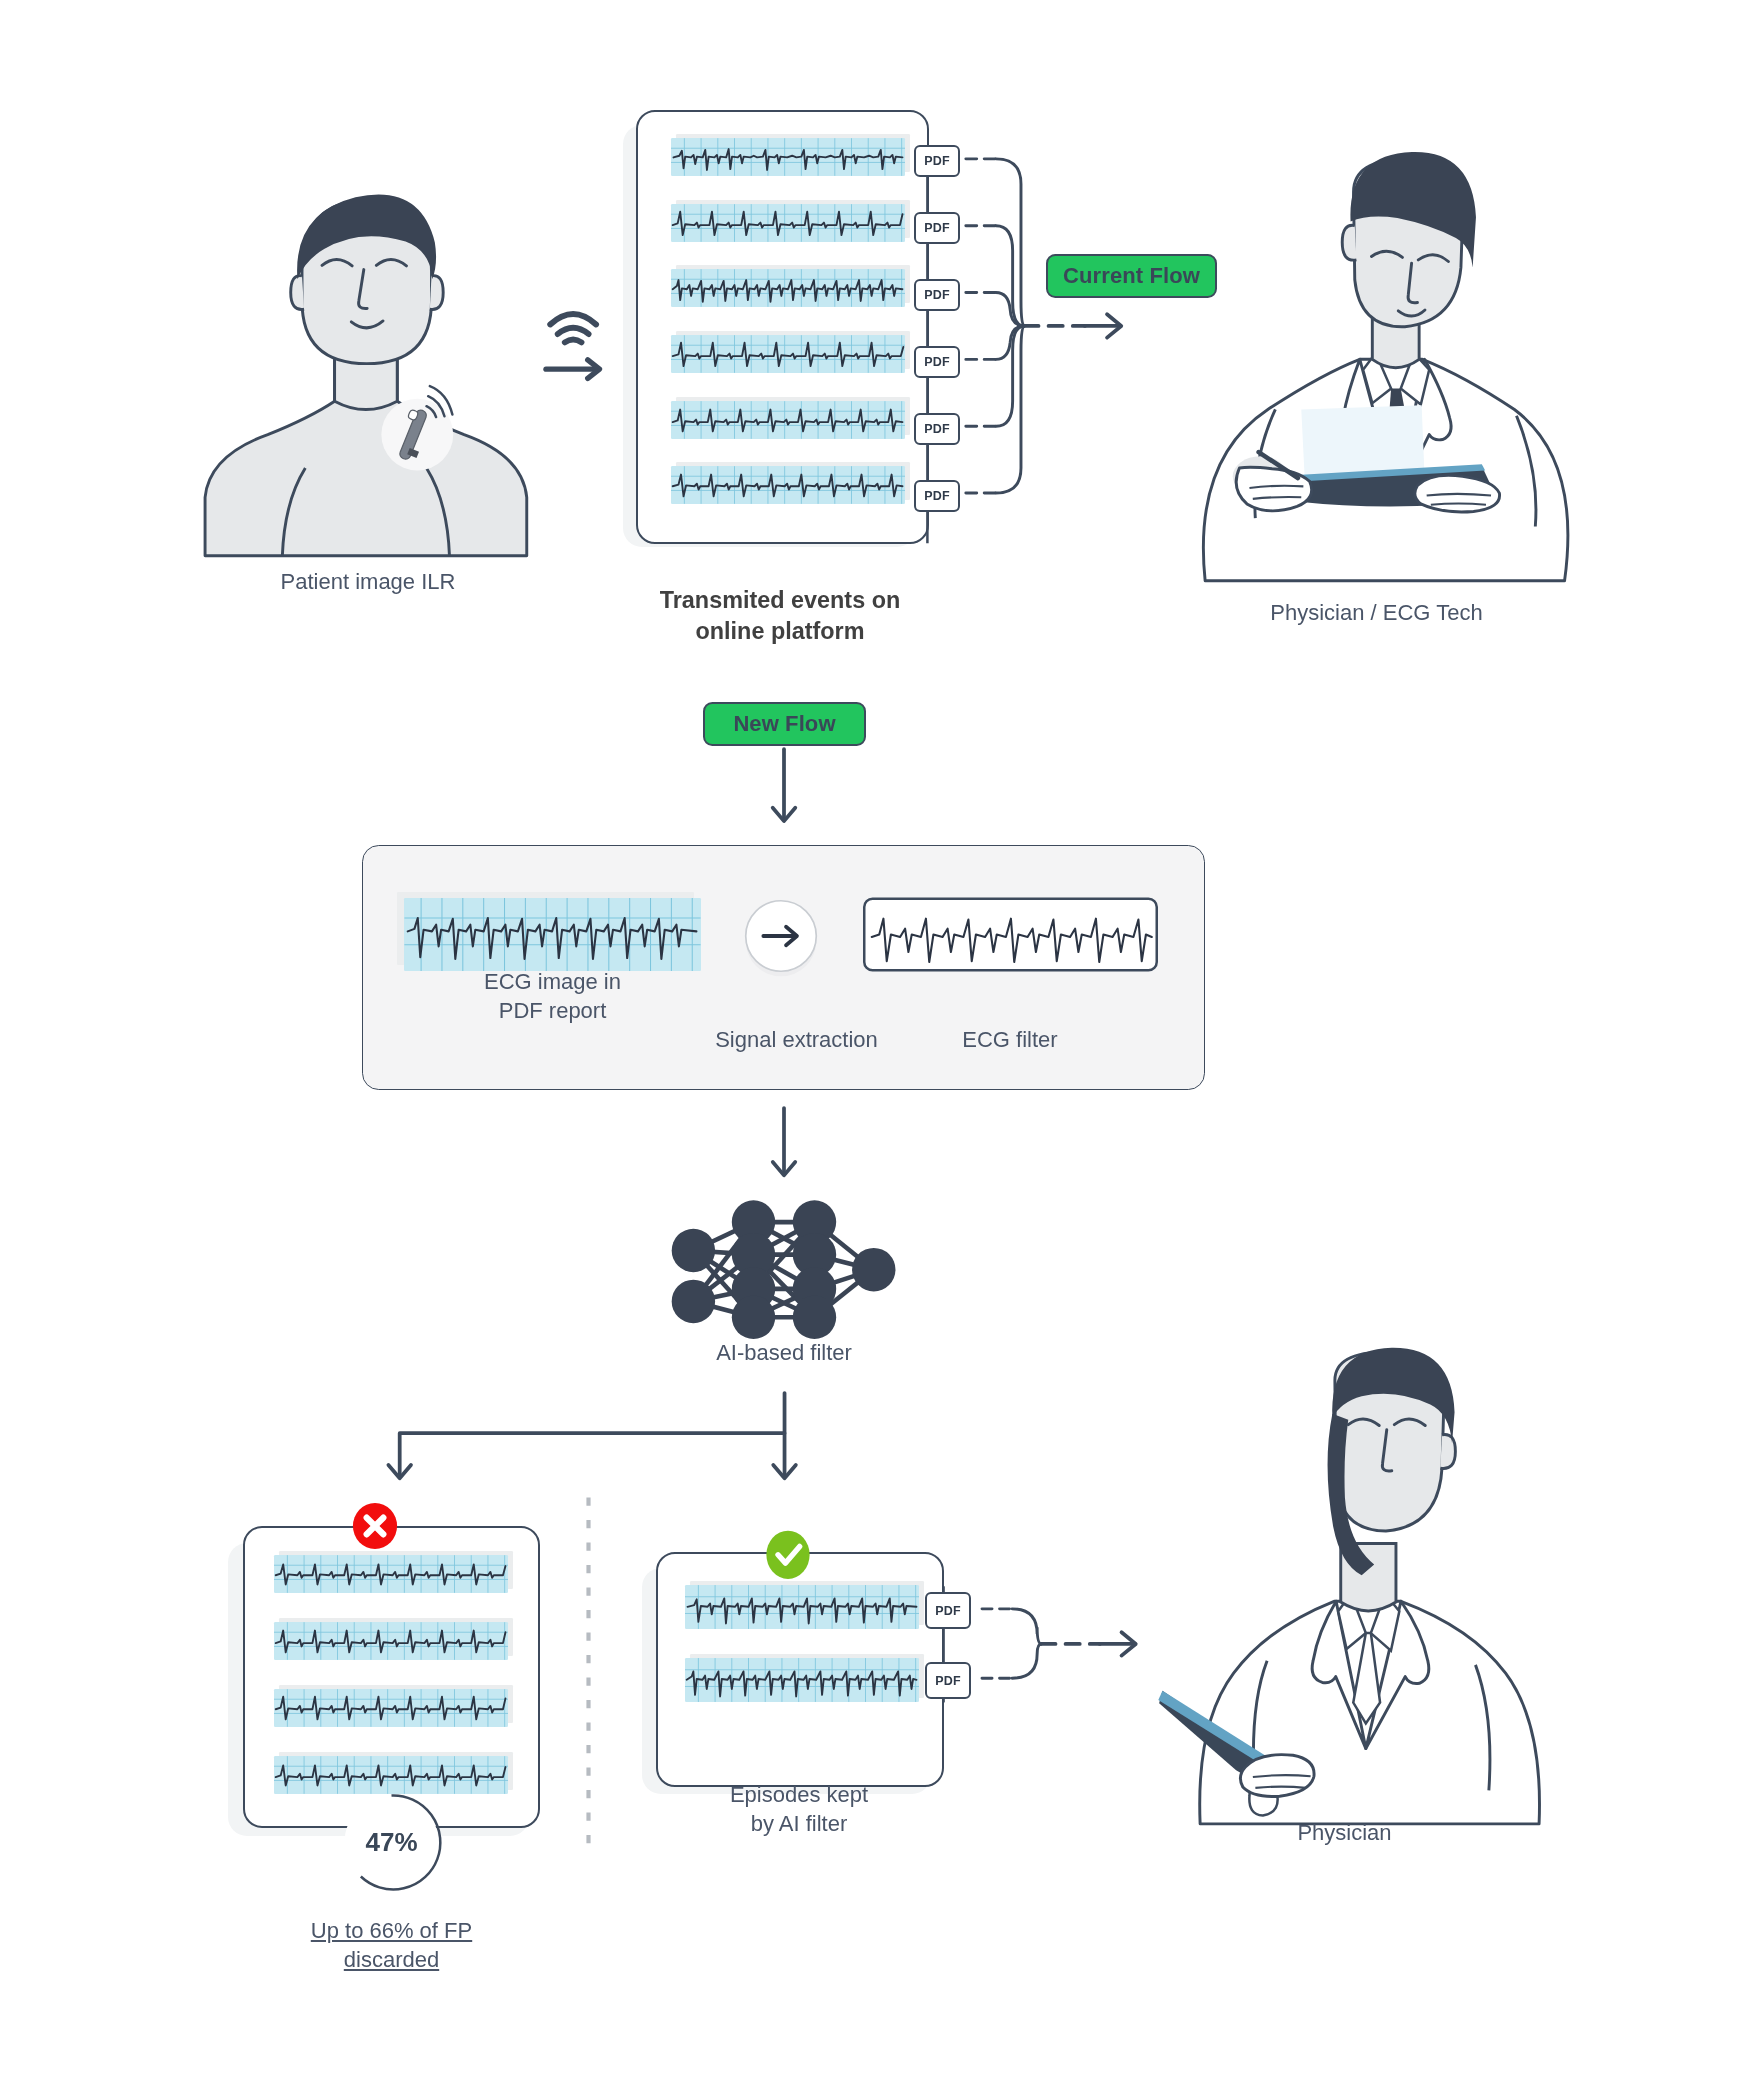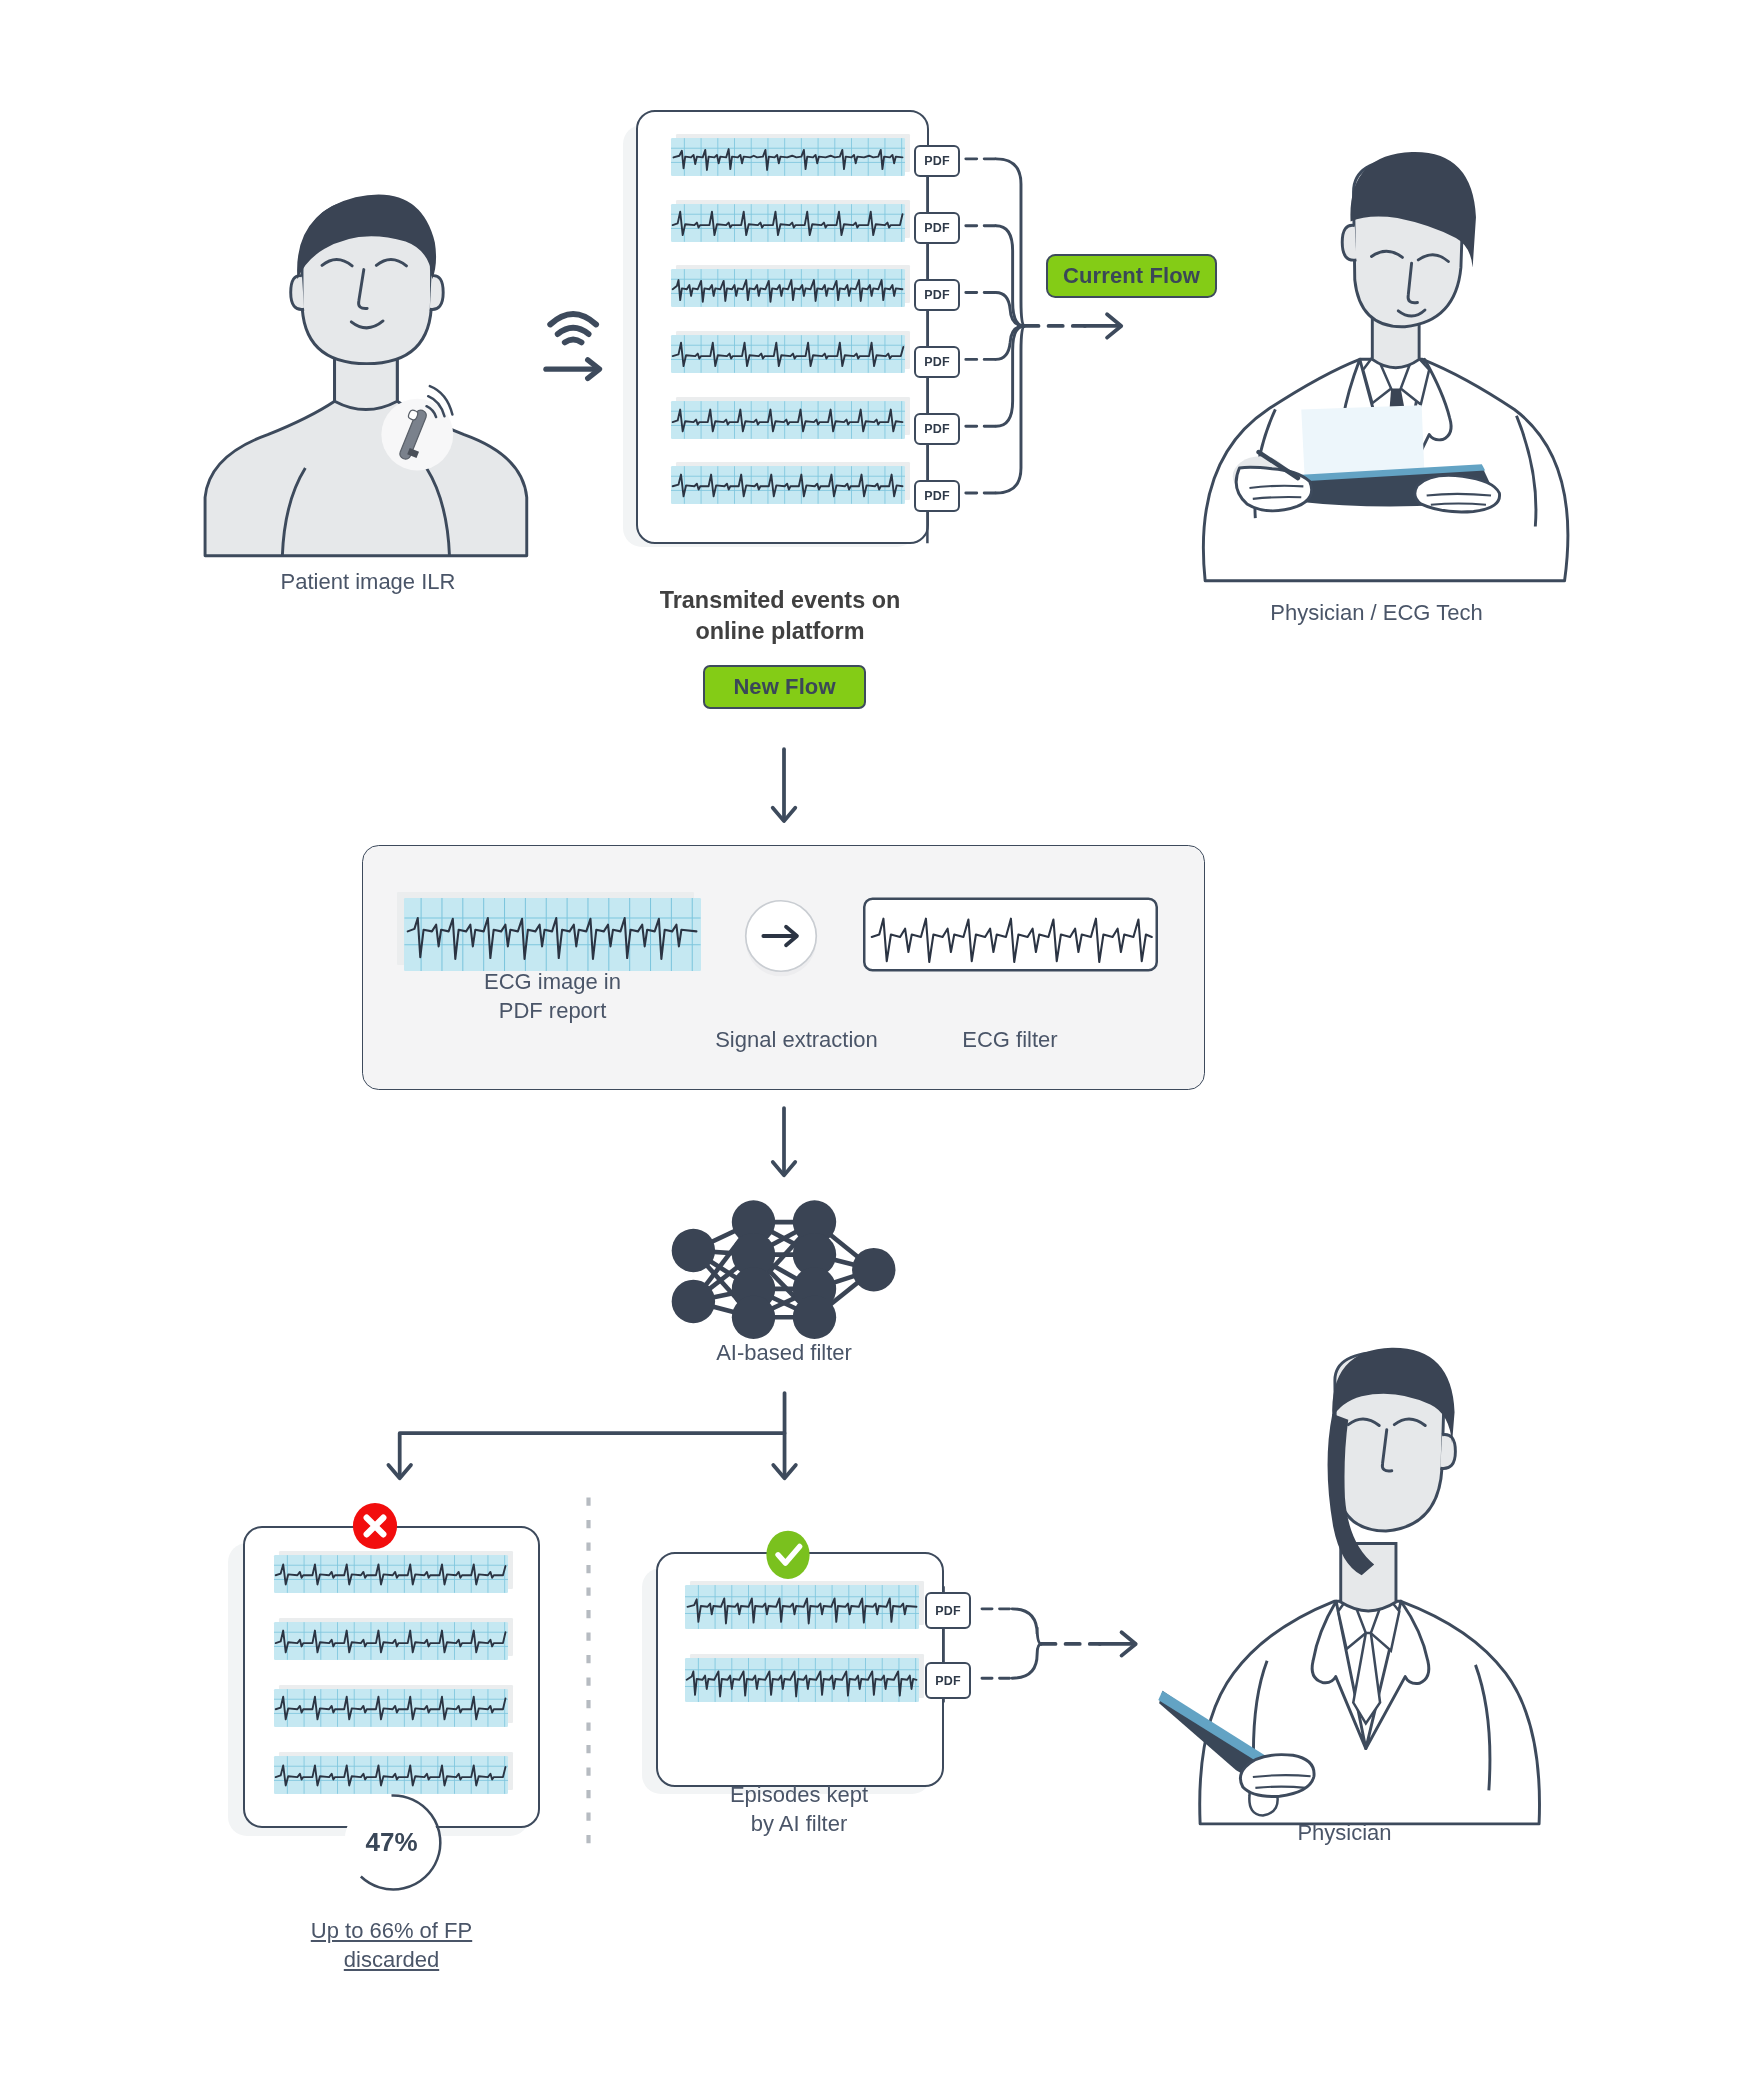--- a/index.html
+++ b/index.html
@@ -11,21 +11,21 @@
   .abs{position:absolute;}
   .lbl{
     position:absolute;text-align:center;color:#4a5568;
     font-family:"Liberation Sans", sans-serif;
     line-height:1.32;white-space:pre-line;
   }
   .lbl-reg{font-size:22px;font-weight:400;}
   .lbl-bold{font-size:23.4px;font-weight:700;color:#404040;}
   .flow-badge{
     position:absolute;border:2.1px solid #3d4a5c;border-radius:9.2px;
-    background:#84cc16;display:flex;align-items:center;justify-content:center;
+    background:#22c55e;display:flex;align-items:center;justify-content:center;
     font-weight:700;font-size:22px;color:#3a4758;letter-spacing:0.1px;
     font-family:"Liberation Sans", sans-serif;
   }
   .pdfbox{
     position:absolute;border:2.1px solid #3d4a5c;border-radius:5.9px;background:#fff;
     display:flex;align-items:center;justify-content:center;
     font-weight:700;font-size:12.5px;color:#2f3a49;
     font-family:"Liberation Sans", sans-serif;letter-spacing:0.2px;
   }
   .card{
@@ -267,21 +267,21 @@
     <path d="M214 854 Q268 848 330 850" fill="none" stroke="#3d4a5c" stroke-width="5"></path>
     <path d="M228 742 L322 804" fill="none" stroke="#3a4758" stroke-width="11" stroke-linecap="round"></path>
 
     <path d="M608 822 Q640 790 716 800 Q790 810 804 840 Q810 876 742 884 Q668 890 616 866 Q592 848 608 822 Z" fill="#ffffff" stroke="#3d4a5c" stroke-width="7" stroke-linejoin="round"></path>
     <path d="M630 846 Q700 838 784 846" fill="none" stroke="#3d4a5c" stroke-width="5"></path>
     <path d="M640 868 Q706 862 772 868" fill="none" stroke="#3d4a5c" stroke-width="5"></path>
   </svg>
 </div>
 <div class="lbl lbl-reg" style="left:1163px;top:598px;width:427px;">Physician / ECG Tech</div>
 
-<div class="flow-badge" style="left:703px;top:665px;width:159px;height:40px;border-radius:7px;">New Flow</div>
+<div class="flow-badge" style="left:703px;top:702px;width:159px;height:40px;">New Flow</div>
 
 <div class="abs" style="left:761px;top:749px;width:46px;height:84px;">
   <svg width="46" height="84" viewBox="0 0 110 200">
     <g fill="none" stroke="#3d4a5c" stroke-width="9" stroke-linecap="round" stroke-linejoin="round">
       <path d="M55 0 V168"></path>
       <path d="M28 140 L55 172 L82 140"></path>
     </g>
   </svg>
 </div>
 

